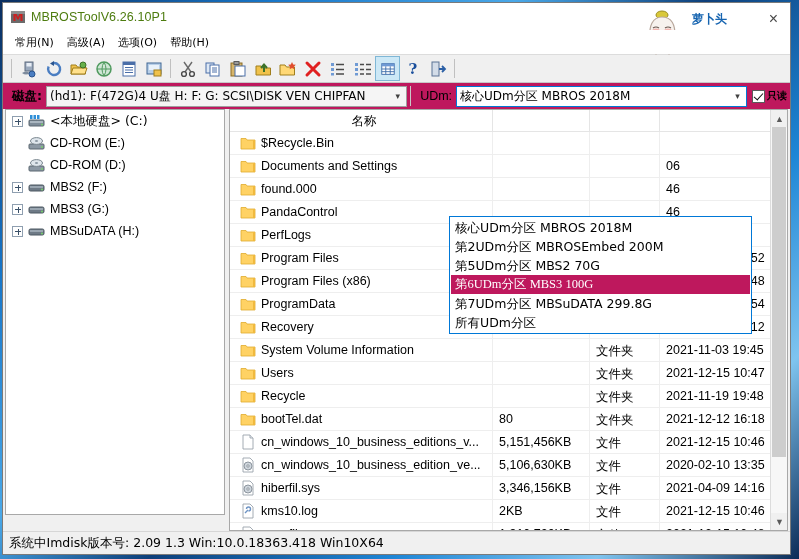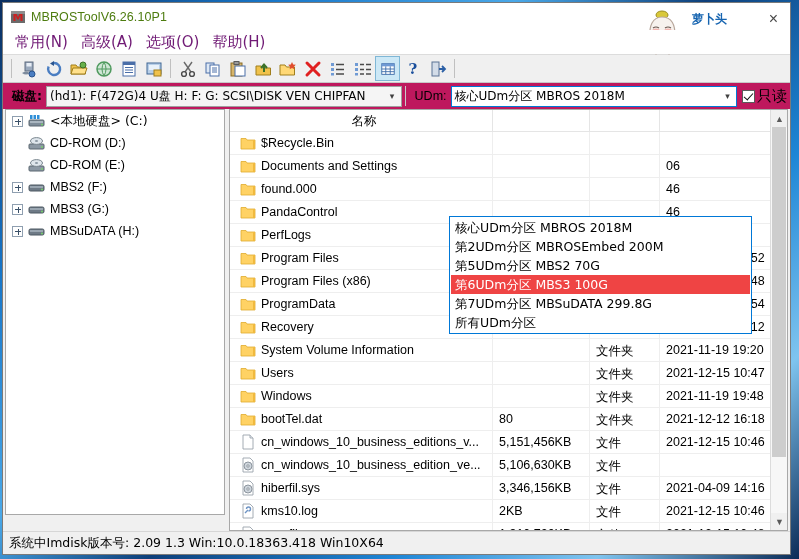--- a/index.html
+++ b/index.html
@@ -88,22 +88,22 @@
   
   #menubar {
     height: 24px;
     background: #ffffff;
     display: flex; align-items: center;
     padding-left: 8px;
     flex: none;
     position: relative; z-index: 3;
   }
   #menubar .menu-item {
-    font-size: 15px;
-    color: #701a75;
+    font-size: 11px;
+    color: #000000;
     padding: 2px 9px 2px 4px;
     cursor: default;
     white-space: nowrap;
   }
   
   #toolbar {
     height: 29px;
     background: #f0f0f0;
     border-top: 1px solid #dcdcdc;
     border-bottom: 1px solid #c8c8c8;
@@ -180,21 +180,21 @@
   }
   .chk-box::after {
     content: "";
     position: absolute;
     left: 3px; top: 0px;
     width: 4px; height: 8px;
     border: solid #111;
     border-width: 0 1.6px 1.6px 0;
     transform: rotate(42deg);
   }
-  .chk-label { font-size: 15px; color:#000; }
+  .chk-label { font-size: 10px; color:#000;font-weight:bold; }
   
   #main {
     flex: 1;
     display: flex;
     background: #f0f0f0;
     position: relative;
     overflow: hidden;
   }
   #tree-pane {
     width: 220px;
@@ -323,22 +323,23 @@
   }
   .dd-item {
     height: 19px; line-height: 19px;
     font-size: 12.5px;
     color: #000;
     padding-left: 4px;
     white-space: nowrap;
     cursor: default;
   }
   .dd-item.selected {
-    background: #ef4444;
+    background: #be185d;
     color: #fff;
+    font-family: Liberation Serif, serif;
   }
   
   #statusbar {
     height: 23px;
     background: #f0f0f0;
     border-top: 1px solid #d6d6d6;
     display: flex; align-items: center;
     padding-left: 6px;
     flex: none;
   }
@@ -543,33 +544,33 @@
       <div class="tree-row">
         <span class="expander blank"></span>
         <span class="tree-icon">
           <svg width="17" height="15" viewBox="0 0 17 15">
             <rect x="1" y="8" width="15" height="5" rx="1" fill="#8c98a4" stroke="#5a6670"></rect>
             <ellipse cx="8.5" cy="5" rx="6" ry="3.4" fill="#dfe6ec" stroke="#7a868f"></ellipse>
             <ellipse cx="8.5" cy="5" rx="1.6" ry="1" fill="#8c98a4"></ellipse>
             <circle cx="14" cy="11" r=".9" fill="#76d36a"></circle>
           </svg>
         </span>
-        <span>CD-ROM (D:)</span>
+        <span>CD-ROM (E:)</span>
       </div>
       <div class="tree-row">
         <span class="expander blank"></span>
         <span class="tree-icon">
           <svg width="17" height="15" viewBox="0 0 17 15">
             <rect x="1" y="8" width="15" height="5" rx="1" fill="#8c98a4" stroke="#5a6670"></rect>
             <ellipse cx="8.5" cy="5" rx="6" ry="3.4" fill="#dfe6ec" stroke="#7a868f"></ellipse>
             <ellipse cx="8.5" cy="5" rx="1.6" ry="1" fill="#8c98a4"></ellipse>
             <circle cx="14" cy="11" r=".9" fill="#76d36a"></circle>
           </svg>
         </span>
-        <span>CD-ROM (E:)</span>
+        <span>CD-ROM (D:)</span>
       </div>
       <div class="tree-row">
         <span class="expander"></span>
         <span class="tree-icon">
           <svg width="17" height="15" viewBox="0 0 17 15">
             <rect x="1" y="5" width="15" height="6" rx="1.5" fill="#6e7a86" stroke="#4d5862"></rect>
             <rect x="2" y="6" width="13" height="2" fill="#9aa6b1"></rect>
             <circle cx="14" cy="9.5" r="1" fill="#76d36a"></circle>
           </svg>
         </span>
@@ -720,41 +721,41 @@
           <div class="list-row">
             <div class="cell c-name">
               <span class="row-icon"><svg width="16" height="16" viewBox="0 0 16 16">
                   <path d="M1 3.5 h5 l1 1.5 h8 v9 h-14Z" fill="#ffd264" stroke="#e0ab2e" stroke-width=".8"></path>
                   <path d="M13 5.2 v8.8 h2 V5.2Z" fill="#f0b93e"></path>
                 </svg></span>
               <span>System Volume Information</span>
             </div>
             <div class="cell c-size"></div>
             <div class="cell c-type cjk">文件夹</div>
-            <div class="cell c-date">2021-11-19 19:20</div>
+            <div class="cell c-date">2021-11-03 19:45</div>
           </div>
           <div class="list-row">
             <div class="cell c-name">
               <span class="row-icon"><svg width="16" height="16" viewBox="0 0 16 16">
                   <path d="M1 3.5 h5 l1 1.5 h8 v9 h-14Z" fill="#ffd264" stroke="#e0ab2e" stroke-width=".8"></path>
                   <path d="M13 5.2 v8.8 h2 V5.2Z" fill="#f0b93e"></path>
                 </svg></span>
               <span>Users</span>
             </div>
             <div class="cell c-size"></div>
             <div class="cell c-type cjk">文件夹</div>
             <div class="cell c-date">2021-12-15 10:47</div>
           </div>
           <div class="list-row">
             <div class="cell c-name">
               <span class="row-icon"><svg width="16" height="16" viewBox="0 0 16 16">
                   <path d="M1 3.5 h5 l1 1.5 h8 v9 h-14Z" fill="#ffd264" stroke="#e0ab2e" stroke-width=".8"></path>
                   <path d="M13 5.2 v8.8 h2 V5.2Z" fill="#f0b93e"></path>
                 </svg></span>
-              <span>Windows</span>
+              <span>Recycle</span>
             </div>
             <div class="cell c-size"></div>
             <div class="cell c-type cjk">文件夹</div>
             <div class="cell c-date">2021-11-19 19:48</div>
           </div>
           <div class="list-row">
             <div class="cell c-name">
               <span class="row-icon"><svg width="16" height="16" viewBox="0 0 16 16">
                   <path d="M1 3.5 h5 l1 1.5 h8 v9 h-14Z" fill="#ffd264" stroke="#e0ab2e" stroke-width=".8"></path>
                   <path d="M13 5.2 v8.8 h2 V5.2Z" fill="#f0b93e"></path>
@@ -781,20 +782,21 @@
             <div class="cell c-name">
               <span class="row-icon"><svg width="16" height="16" viewBox="0 0 16 16">
                   <path d="M3 1 h7 l3 3 v11 h-10Z" fill="#fff" stroke="#9aa3ac" stroke-width=".9"></path>
                   <circle cx="8" cy="9" r="4" fill="#cfd6dd" stroke="#8c959e"></circle>
                   <circle cx="8" cy="9" r="1.2" fill="#fff" stroke="#8c959e"></circle>
                 </svg></span>
               <span>cn_windows_10_business_edition_ve...</span>
             </div>
             <div class="cell c-size">5,106,630KB</div>
             <div class="cell c-type cjk">文件</div>
+            <div class="cell c-date">2020-02-10 13:35</div>
           </div>
           <div class="list-row">
             <div class="cell c-name">
               <span class="row-icon"><svg width="16" height="16" viewBox="0 0 16 16">
                   <path d="M3 1 h7 l3 3 v11 h-10Z" fill="#fff" stroke="#9aa3ac" stroke-width=".9"></path>
                   <circle cx="8" cy="9" r="4" fill="#cfd6dd" stroke="#8c959e"></circle>
                   <circle cx="8" cy="9" r="1.2" fill="#fff" stroke="#8c959e"></circle>
                 </svg></span>
               <span>hiberfil.sys</span>
             </div>

